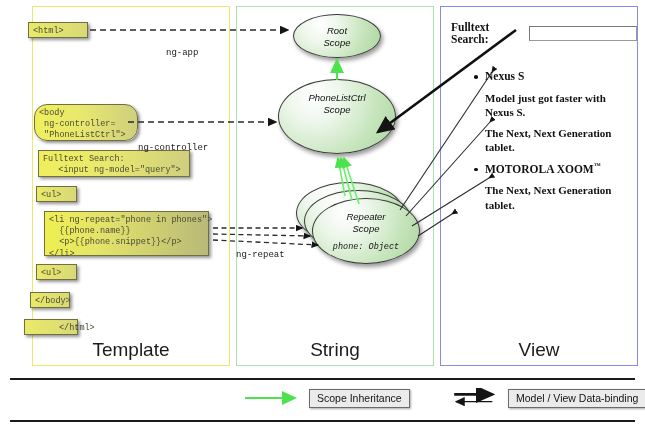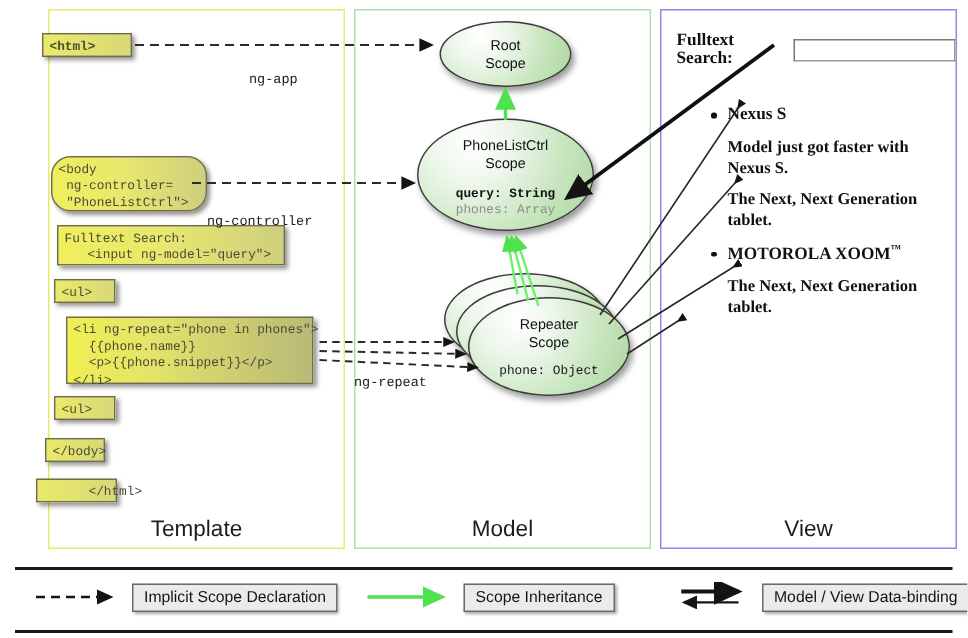--- a/index.html
+++ b/index.html
@@ -25,21 +25,21 @@
   .panel-template { left: 32px;  top: 6px;  width: 198px; height: 360px; border: 1px solid #e9e96a; }
   .panel-model    { left: 236px; top: 6px;  width: 198px; height: 360px; border: 1px solid #aee0ae; }
   .panel-view     { left: 440px; top: 6px;  width: 198px; height: 360px; border: 1px solid #8a8ae8; }
 
   .panel-label {
     position: absolute;
     bottom: 4px;
     left: 0;
     width: 100%;
     text-align: center;
-    font-size: 15px;
+    font-size: 19px;
     color: #1c1c1c;
     font-family: "Liberation Sans", sans-serif;
   }
 
   
   #wires {
     position: absolute;
     left: 0; top: 0;
     width: 645px; height: 425px;
     pointer-events: none;
@@ -70,20 +70,21 @@
   .ellipse {
     position: absolute;
     box-sizing: border-box;
     border: 1px solid #3b3b3b;
     border-radius: 50%;
     background: radial-gradient(circle at 30% 22%, #ffffff 0%, #eef7ec 26%, #c9e6bf 62%, #a9d49c 100%);
     box-shadow: 2px 3px 4px rgba(0,0,0,0.40);
     text-align: center;
     color: #151515;
     font-family: "Liberation Sans", sans-serif;
+    font-style: italic;
   }
   .ellipse .etitle {
     font-size: 9.5px;
     line-height: 1.22;
     color: #111111;
   }
   .ellipse .eprops {
     font-family: "Liberation Mono", monospace;
     font-size: 8.5px;
     line-height: 1.3;
@@ -208,27 +209,27 @@
 </style>
 </head>
 <body>
 
 <div id="root">
 
   <div class="panel panel-template">
     <div class="panel-label">Template</div>
   </div>
   <div class="panel panel-model">
-    <div class="panel-label">Model</div>
+    <div class="panel-label">String</div>
   </div>
   <div class="panel panel-view">
     <div class="panel-label">View</div>
   </div>
 
-  <div class="codebox flat" style="left:28px;  top:22px;  width:60px;  height:16px;font-weight:bold;">&lt;html&gt;</div>
+  <div class="codebox flat" style="left:28px;  top:22px;  width:60px;  height:16px;">&lt;html&gt;</div>
 
   <div class="codebox" style="left:34px; top:104px; width:104px; height:37px;border-radius:13px;">&lt;body
  ng-controller=
  "PhoneListCtrl"&gt;</div>
 
   <div class="codebox" style="left:38px; top:150px; width:152px; height:27px;">Fulltext Search:
    &lt;input ng-model="query"&gt;</div>
 
   <div class="codebox flat" style="left:36px; top:186px; width:41px; height:16px;">&lt;ul&gt;</div>
 
@@ -242,24 +243,20 @@
   <div class="codebox flat" style="left:30px; top:292px; width:40px; height:16px;">&lt;/body&gt;</div>
 
   <div class="codebox flat" style="left:24px; top:319px; width:54px; height:16px;padding-left:34px;">&lt;/html&gt;</div>
 
   <div class="ellipse" style="left:293px; top:14px; width:88px; height:44px;">
     <div class="etitle" style="padding-top:10px;">Root<br>Scope</div>
   </div>
 
   <div class="ellipse" style="left:278px; top:79px; width:118px; height:75px;">
     <div class="etitle" style="padding-top:12px;">PhoneListCtrl<br>Scope</div>
-    <div class="eprops" style="margin-top:9px;">
-      <div class="bold">query: String</div>
-      <div class="dim">phones: Array</div>
-    </div>
   </div>
 
   <div class="ghost" style="left:296px; top:182px; width:108px; height:62px;"></div>
   <div class="ghost" style="left:304px; top:190px; width:108px; height:62px;"></div>
   <div class="ellipse" style="left:312px; top:198px; width:108px; height:66px;">
     <div class="etitle" style="padding-top:12px;">Repeater<br>Scope</div>
     <div class="eprops dim" style="margin-top:8px;">phone: Object</div>
   </div>
 
   <div class="panel panel-view" style="border-color:transparent; background:transparent;">
@@ -330,31 +327,20 @@
     <line x1="490" y1="122" x2="406" y2="216" stroke="#2a2a2a" stroke-width="1.1" marker-start="url(#ah-black-sm)"></line>
     <line x1="489" y1="178" x2="412" y2="226" stroke="#2a2a2a" stroke-width="1.1" marker-start="url(#ah-black-sm)"></line>
     <line x1="452" y1="214" x2="418" y2="236" stroke="#2a2a2a" stroke-width="1.1" marker-start="url(#ah-black-sm)"></line>
   </svg>
 
   <div class="legend-rule" id="legend-rule-top"></div>
   <div class="legend-rule" id="legend-rule-bot"></div>
 
   <div class="legend-row">
 
-    <div class="legend-item" style="left:22px; top:2px;">
-      <svg class="legend-arrow" viewBox="0 0 60 20">
-        <defs>
-          <marker id="lg-a1" markerWidth="7" markerHeight="7" refX="6" refY="3.2" orient="auto">
-            <path d="M0,0 L7,3.2 L0,6.4 z" fill="#141414"></path>
-          </marker>
-        </defs>
-        <line x1="2" y1="10" x2="52" y2="10" stroke="#141414" stroke-width="1.6" stroke-dasharray="6,4" marker-end="url(#lg-a1)"></line>
-      </svg>
-      <span class="legend-chip">Implicit Scope Declaration</span>
-    </div>
 
     <div class="legend-item" style="left:450px; top:2px;">
       <svg class="legend-arrow" style="width:52px;" viewBox="0 0 52 22">
         <defs>
           <marker id="lg-a3" markerWidth="7" markerHeight="7" refX="6" refY="3.2" orient="auto">
             <path d="M0,0 L7,3.2 L0,6.4 z" fill="#141414"></path>
           </marker>
           <marker id="lg-a4" markerWidth="7" markerHeight="7" refX="6" refY="3.2" orient="auto">
             <path d="M0,0 L7,3.2 L0,6.4 z" fill="#141414"></path>
           </marker>

